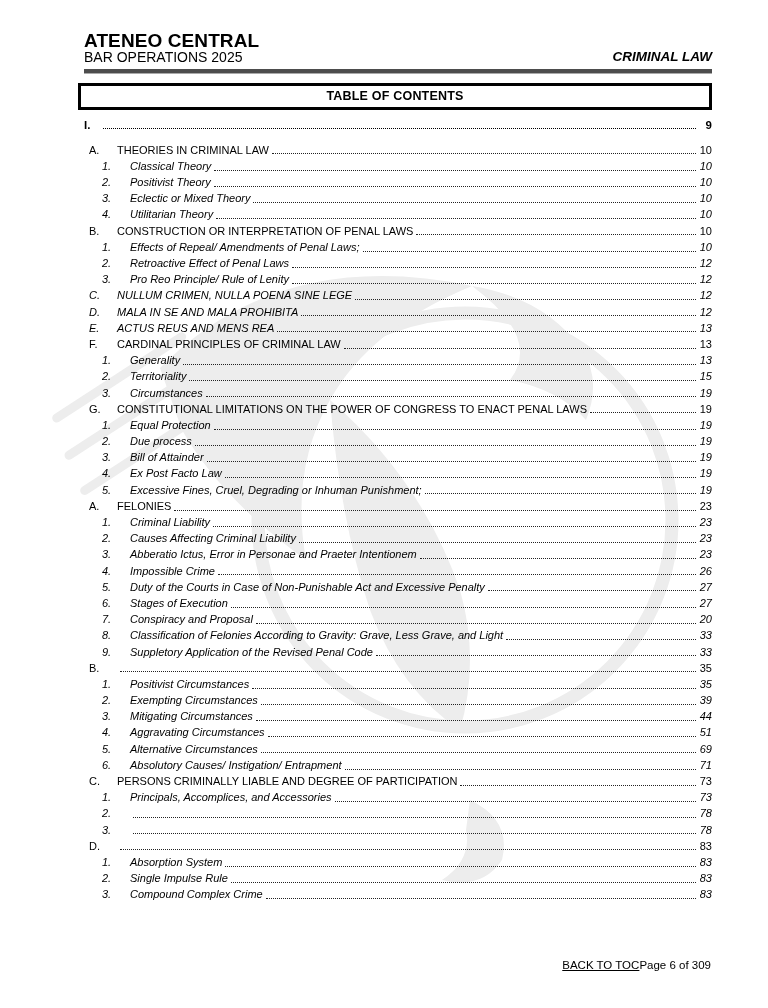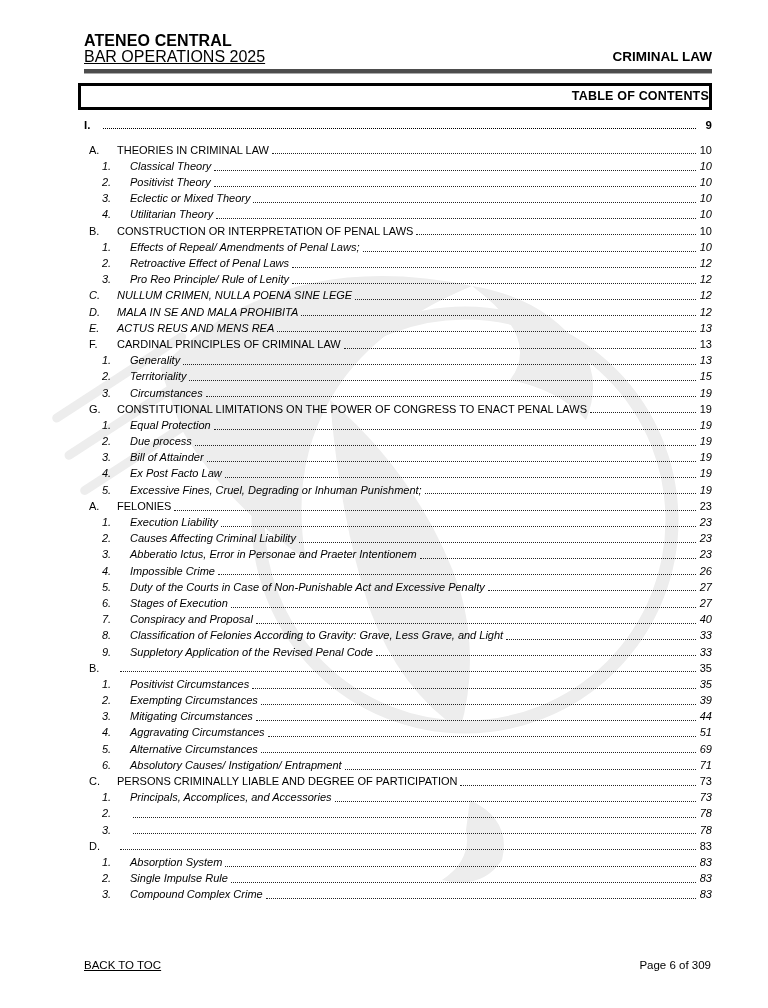--- a/index.html
+++ b/index.html
@@ -7,27 +7,27 @@
     width:768px;height:1008px;position:relative;overflow:hidden;
     background:#ffffff;color:#000;
     font-family:"Liberation Sans","DejaVu Sans",sans-serif;
     -webkit-font-smoothing:antialiased;
   }
   
   .wm{position:absolute;left:40px;top:258px;width:700px;height:660px;z-index:0;}
   
   .content{position:absolute;left:84px;right:56px;top:32px;z-index:1;}
   .header{display:flex;justify-content:space-between;align-items:flex-end;}
-  .org{font-weight:bold;font-size:16px;line-height:17px;letter-spacing:.1px;}
-  .sub{font-size:16px;line-height:16px;text-decoration:underline;}
-  .subject{font-weight:bold;font-size:13.5px;line-height:16px;}
+  .org{font-weight:bold;font-size:19px;line-height:17px;letter-spacing:.1px;}
+  .sub{font-size:14px;line-height:16px;}
+  .subject{font-weight:bold;font-size:13.5px;line-height:16px;font-style:italic;}
   .rule{height:3.5px;background:#4d4d4d;margin-top:4px;border-bottom:1px solid #aaa;}
   .toc-box{
     margin:9px 0 0 -6px;border:3px solid #000;
-    text-align:right;font-weight:bold;font-size:12.5px;
+    text-align:center;font-weight:bold;font-size:12.5px;
     padding:3px 0 4px;letter-spacing:.2px;
   }
   .toc{margin-top:0;}
   .row{
     display:flex;align-items:baseline;height:16.2px;
     font-size:11px;white-space:nowrap;line-height:16.2px;
   }
   .row .lbl,.row .ttl,.row .pg{flex:none;}
   .leader{
     flex:1 1 auto;min-width:8px;align-self:flex-end;
@@ -38,22 +38,22 @@
   .row.l1 .lbl{width:16px;}
   .row.l2{padding-left:5px;}
   .row.l2 .lbl{width:28px;}
   .row.l3{padding-left:18px;}
   .row.l3 .lbl{width:28px;}
   .row.bold{font-weight:bold;font-size:11.5px;}
   .row.bold .leader{border-bottom-width:1.9px;border-bottom-color:#000;}
   .row.italic{font-style:italic;}
   
   .footer{
-    position:absolute;left:84px;right:57px;top:959px;z-index:1;
-    display:flex;justify-content:space-between;align-items:baseline;
+    position:absolute;left:100px;right:57px;top:959px;z-index:1;
+    display:flex;justify-content:flex-end;align-items:baseline;
     font-size:11.5px;
   }
   .back{color:#000;text-decoration:underline;cursor:pointer;}
 </style>
 </head>
 <body>
 
 <svg class="wm" viewBox="0 0 700 660" xmlns="http://www.w3.org/2000/svg" aria-hidden="true">
   <g fill="#ededed" stroke="none">
     <circle cx="425" cy="262" r="207" fill="none" stroke="#ededed" stroke-width="13"></circle>
@@ -224,21 +224,21 @@
     <span class="pg">19</span>
   </div>
       <div class="row l2">
     <span class="lbl">A.</span>
     <span class="ttl">FELONIES</span>
     <span class="leader"></span>
     <span class="pg">23</span>
   </div>
       <div class="row l3 italic">
     <span class="lbl">1.</span>
-    <span class="ttl">Execution Liability</span>
+    <span class="ttl">Criminal Liability</span>
     <span class="leader"></span>
     <span class="pg">23</span>
   </div>
       <div class="row l3 italic">
     <span class="lbl">2.</span>
     <span class="ttl">Causes Affecting Criminal Liability</span>
     <span class="leader"></span>
     <span class="pg">23</span>
   </div>
       <div class="row l3 italic">
@@ -262,21 +262,21 @@
       <div class="row l3 italic">
     <span class="lbl">6.</span>
     <span class="ttl">Stages of Execution</span>
     <span class="leader"></span>
     <span class="pg">27</span>
   </div>
       <div class="row l3 italic">
     <span class="lbl">7.</span>
     <span class="ttl">Conspiracy and Proposal</span>
     <span class="leader"></span>
-    <span class="pg">40</span>
+    <span class="pg">20</span>
   </div>
       <div class="row l3 italic">
     <span class="lbl">8.</span>
     <span class="ttl">Classification of Felonies According to Gravity: Grave, Less Grave, and Light</span>
     <span class="leader"></span>
     <span class="pg">33</span>
   </div>
       <div class="row l3 italic">
     <span class="lbl">9.</span>
     <span class="ttl">Suppletory Application of the Revised Penal Code</span>

